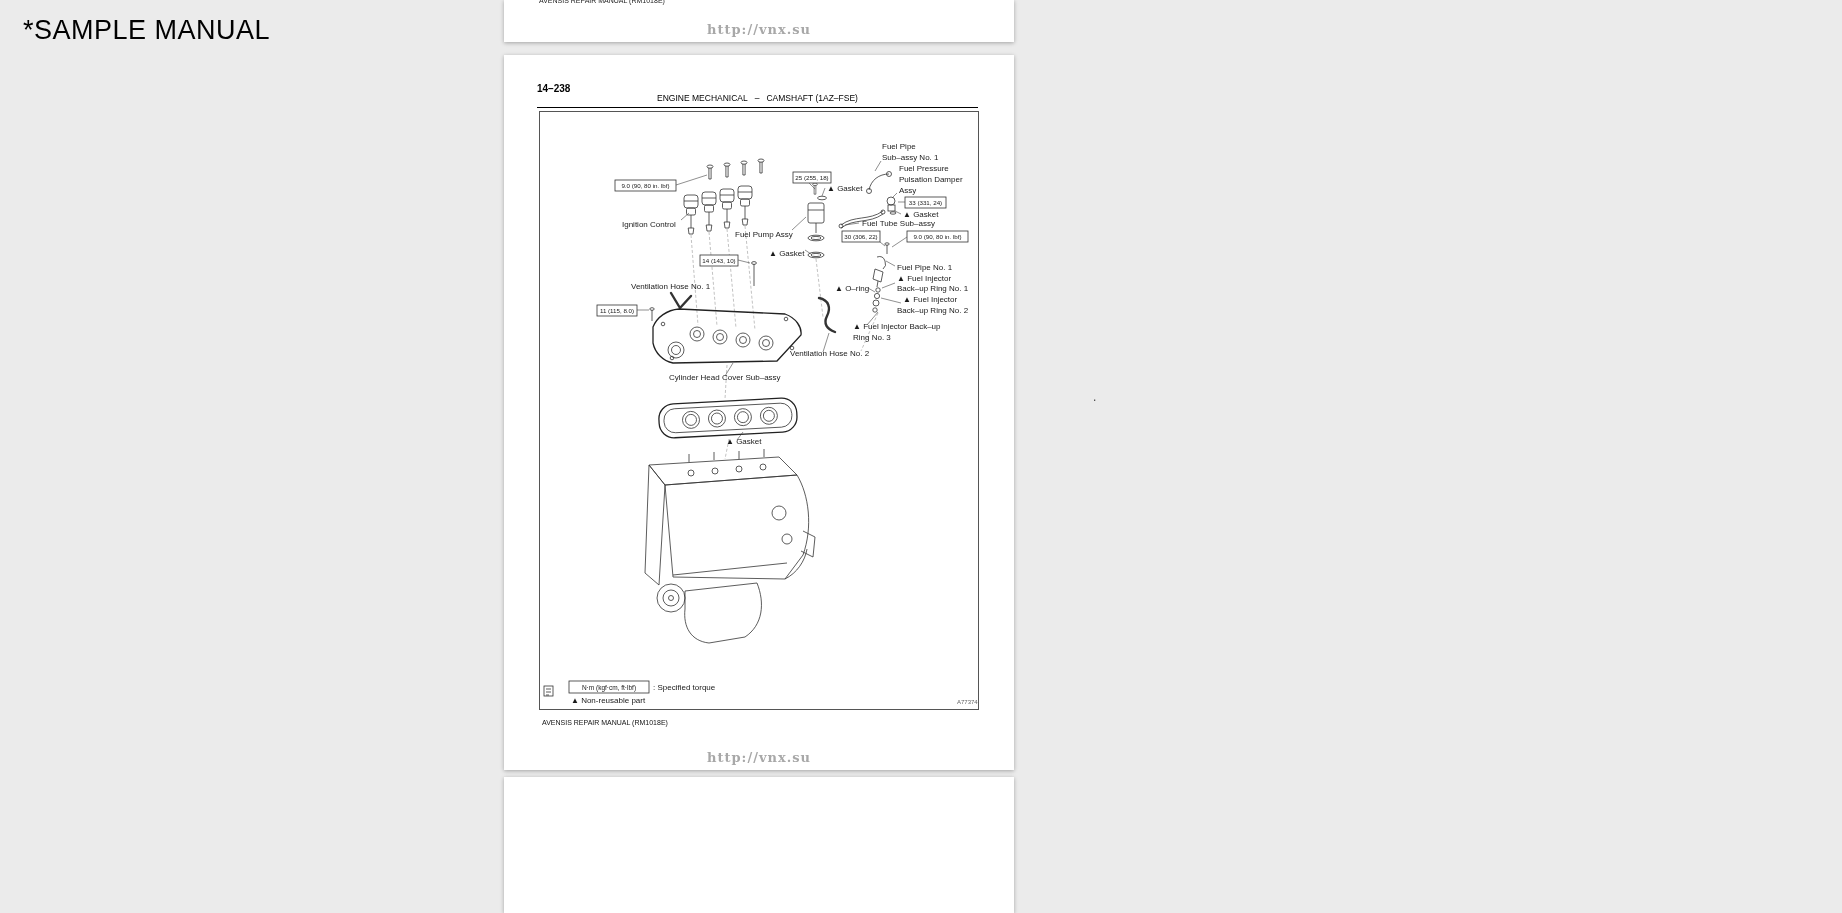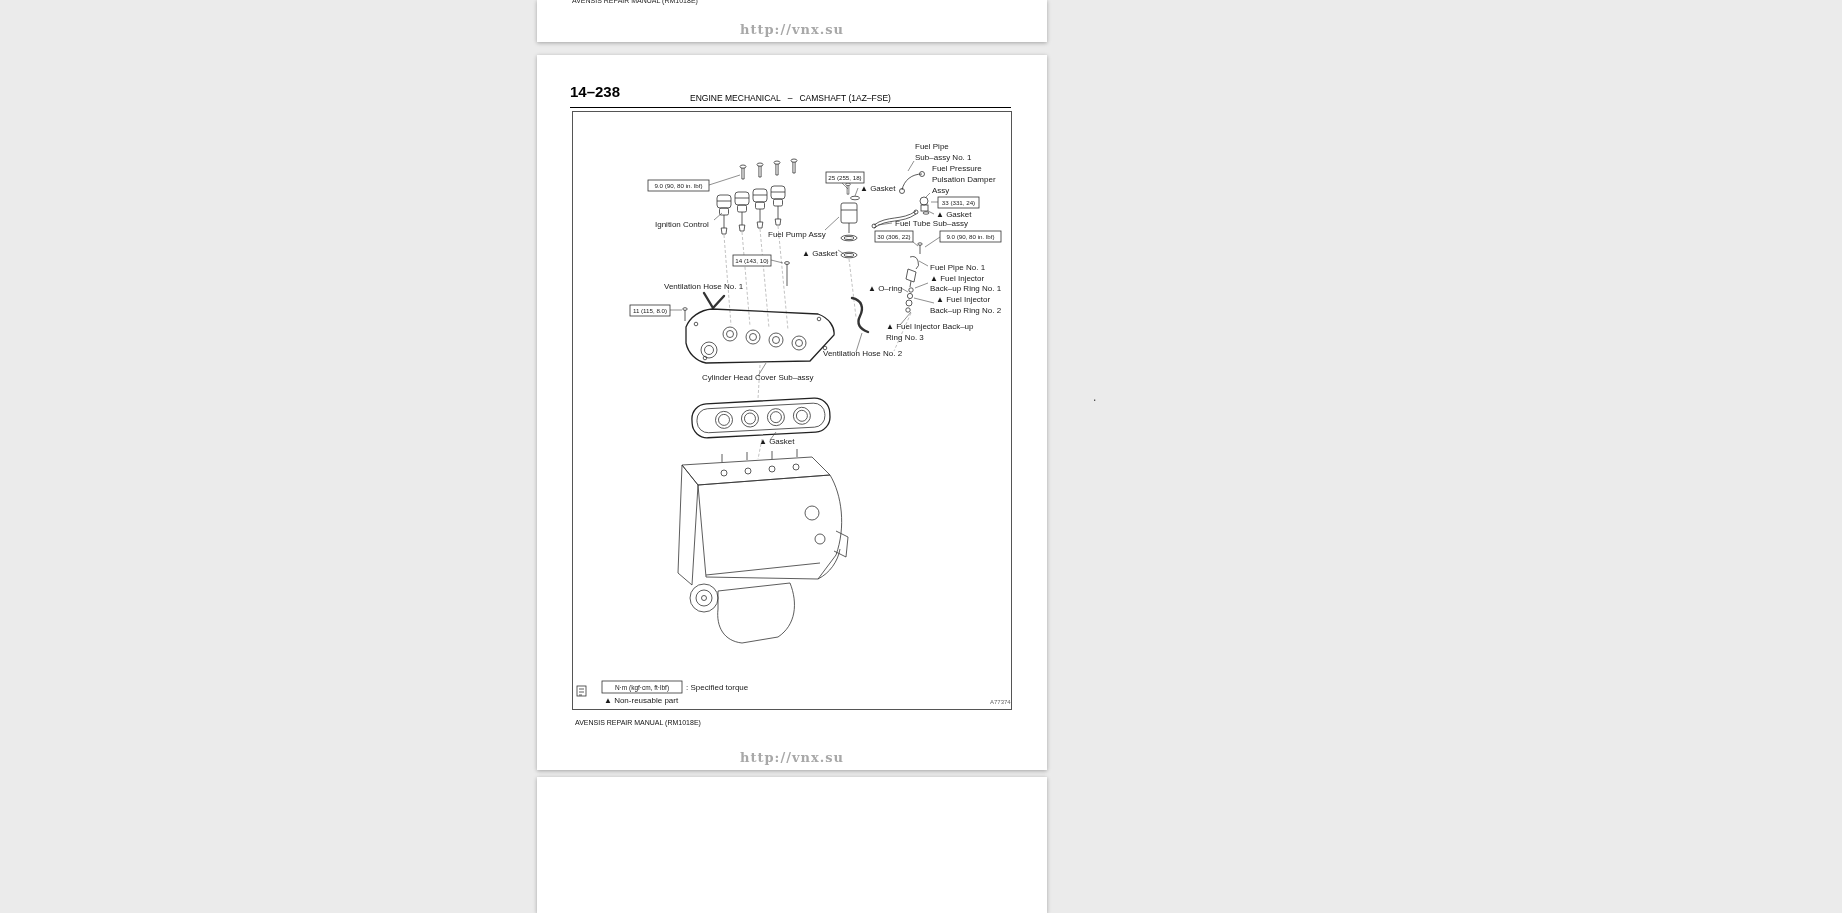--- a/index.html
+++ b/index.html
@@ -1,32 +1,32 @@
 <!DOCTYPE html>
 <html><head>
 <meta charset="utf-8">
 <style>
   html,body { margin:0; padding:0; background:#eaeaea; }
   .screen { position:relative; width:1842px; height:913px; background:#ebebeb;
             font-family:"Liberation Sans", sans-serif; overflow:hidden; }
   .sample-label { position:absolute; left:23px; top:15px; font-size:27px; color:#000;
                   letter-spacing:0.5px; white-space:nowrap; }
-  .page { position:absolute; left:537px; width:510px; background:#ffffff;
+  .page { position:absolute; left:504px; width:510px; background:#ffffff;
           box-shadow:0 1px 4px rgba(0,0,0,0.30); overflow:hidden; }
   .page-top { top:0; height:42px; }
   .page-main { top:55px; height:715px; }
   .page-bottom { top:777px; height:136px; }
   .watermark { position:absolute; left:0; width:100%; text-align:center;
                font-family:"DejaVu Serif", serif; font-weight:bold; font-size:13px;
                color:#a8a8a8; letter-spacing:1px; }
   .page-top .watermark { top:22px; }
   .page-main .watermark { top:695px; }
   .prev-footer { position:absolute; left:35px; top:-3px; font-size:7px; color:#222;
                  white-space:nowrap; }
-  .page-number { position:absolute; left:33px; top:28px; font-size:15px; font-weight:bold; }
+  .page-number { position:absolute; left:33px; top:28px; font-size:10px; font-weight:bold; }
   .page-header { position:absolute; left:33px; right:36px; top:38px; text-align:center;
                  font-size:8.5px; padding-bottom:4px; border-bottom:1px solid #000;
                  white-space:nowrap; }
   .page-header .sec { font-weight:normal; }
   .page-header .sep { margin:0 7px; }
   svg.diagram { position:absolute; left:35px; top:56px; }
   .page-footer { position:absolute; left:38px; top:664px; font-size:7px; color:#111;
                  white-space:nowrap; }
   .stray-dot { position:absolute; left:1093px; top:390px; font-size:12px; color:#444; }
   
@@ -39,20 +39,21 @@
   svg text { fill:#1a1a1a; font-size:8px; font-family:"Liberation Sans", sans-serif; }
   svg text.tq { font-size:6.2px; }
   svg text.tlg { font-size:6.5px; }
   svg text.code { font-size:6px; fill:#666; }
 </style>
 </head>
 <body>
 
 <div class="screen">
 
+  <div class="sample-label">*SAMPLE MANUAL</div>
 
   <div class="page page-top">
     <div class="prev-footer">AVENSIS REPAIR MANUAL (RM1018E)</div>
     <div class="watermark">http://vnx.su</div>
   </div>
 
   <div class="page page-main">
     <div class="page-number">14–238</div>
     <div class="page-header"><span class="sec">ENGINE MECHANICAL</span><span class="sep">–</span><span>CAMSHAFT (1AZ–FSE)</span></div>
 

